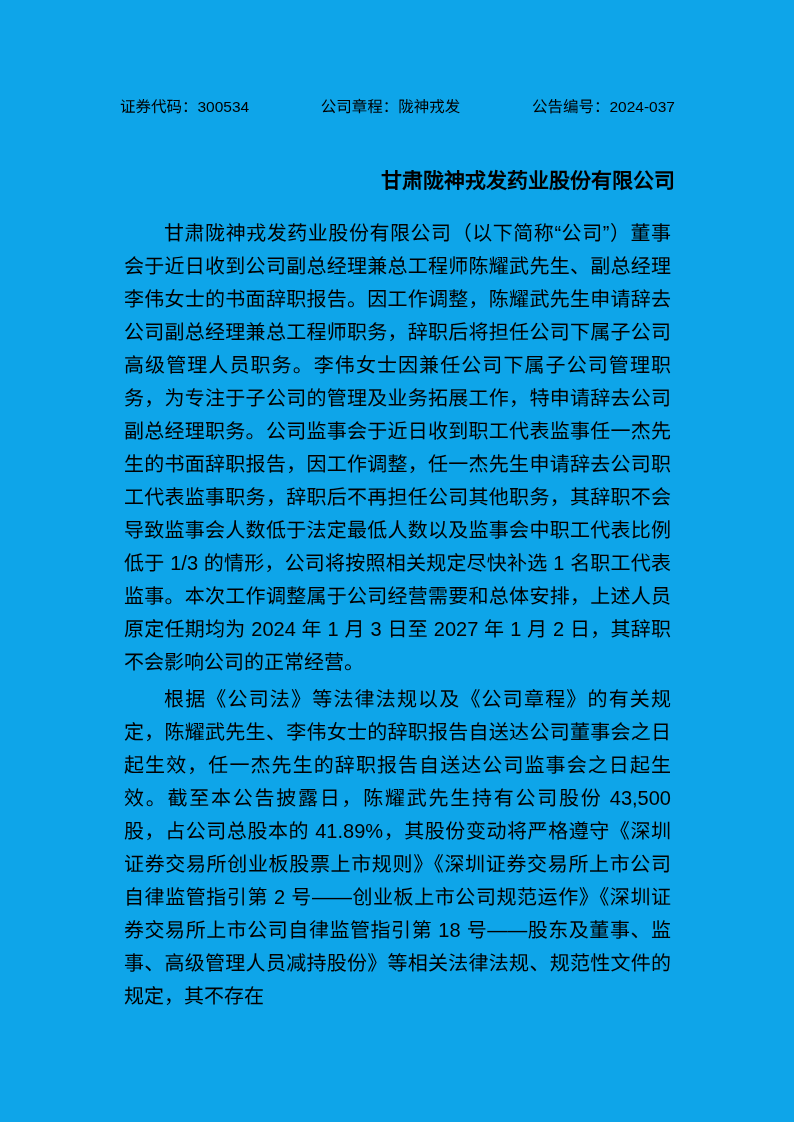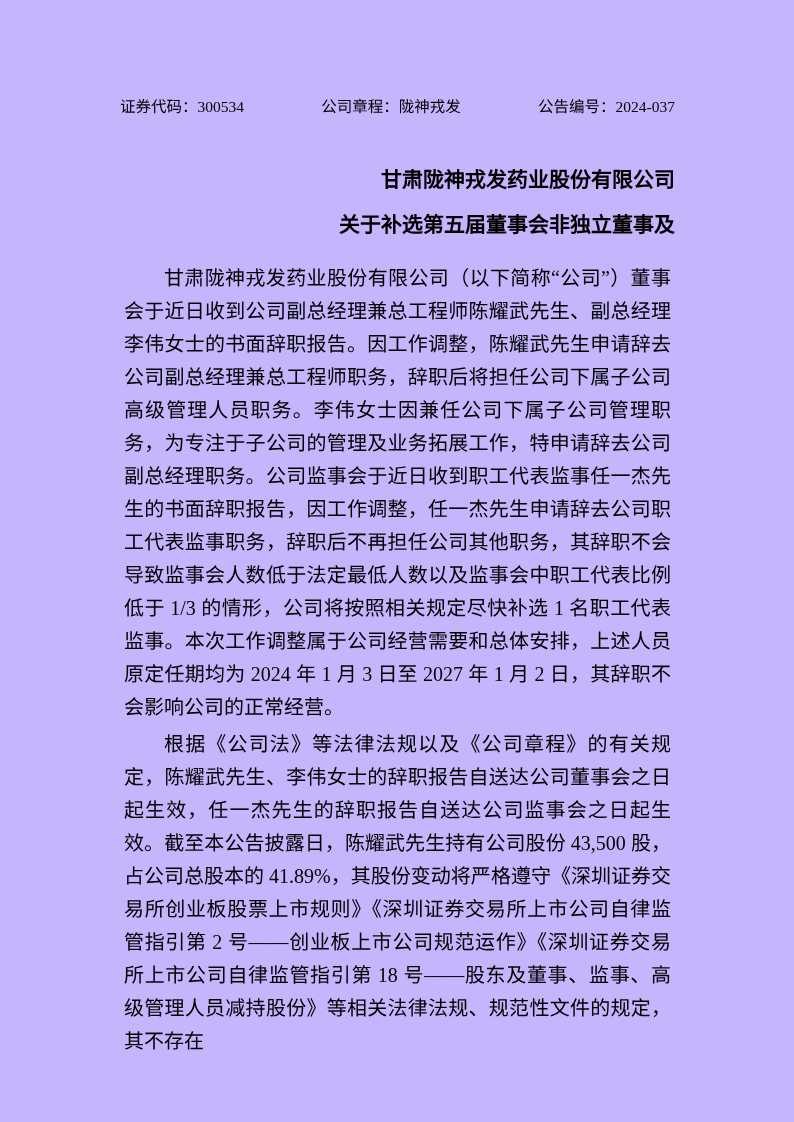--- a/index.html
+++ b/index.html
@@ -7,23 +7,23 @@
     padding: 0;
     background: #ffffff;
   }
   .page {
     position: relative;
     width: 794px;
     height: 1122px;
     box-sizing: border-box;
     margin: 0 auto;
     padding: 96px 119px 40px 120px;
-    background: #c4b5fd;
+    background: #0ea5e9;
     color: #000000;
-    font-family: Liberation Serif, serif;
+    font-family: Liberation Sans, sans-serif;
     overflow: hidden;
   }
   .doc-header {
     display: flex;
     justify-content: space-between;
     align-items: baseline;
     font-size: 15.5px;
     line-height: 22px;
     white-space: nowrap;
   }
@@ -66,21 +66,20 @@
 <div class="page">
 
   <div class="doc-header">
     <span>证券代码：300534</span>
     <span>公司章程：陇神戎发</span>
     <span>公告编号：2024-037</span>
   </div>
 
   <h1 class="doc-title">
     <span class="title-line">甘肃陇神戎发药业股份有限公司</span>
-    <span class="title-line">关于补选第五届董事会非独立董事及</span>
   </h1>
 
 
 
   <p class="body-paragraph">甘肃陇神戎发药业股份有限公司（以下简称“公司”）董事会于近日收到公司副总经理兼总工程师陈耀武先生、副总经理李伟女士的书面辞职报告。因工作调整，陈耀武先生申请辞去公司副总经理兼总工程师职务，辞职后将担任公司下属子公司高级管理人员职务。李伟女士因兼任公司下属子公司管理职务，为专注于子公司的管理及业务拓展工作，特申请辞去公司副总经理职务。公司监事会于近日收到职工代表监事任一杰先生的书面辞职报告，因工作调整，任一杰先生申请辞去公司职工代表监事职务，辞职后不再担任公司其他职务，其辞职不会导致监事会人数低于法定最低人数以及监事会中职工代表比例低于 1/3 的情形，公司将按照相关规定尽快补选 1 名职工代表监事。本次工作调整属于公司经营需要和总体安排，上述人员原定任期均为 2024 年 1 月 3 日至 2027 年 1 月 2 日，其辞职不会影响公司的正常经营。</p>
 
   <p class="body-paragraph">根据《公司法》等法律法规以及《公司章程》的有关规定，陈耀武先生、李伟女士的辞职报告自送达公司董事会之日起生效，任一杰先生的辞职报告自送达公司监事会之日起生效。截至本公告披露日，陈耀武先生持有公司股份 43,500 股，占公司总股本的 41.89%，其股份变动将严格遵守《深圳证券交易所创业板股票上市规则》《深圳证券交易所上市公司自律监管指引第 2 号——创业板上市公司规范运作》《深圳证券交易所上市公司自律监管指引第 18 号——股东及董事、监事、高级管理人员减持股份》等相关法律法规、规范性文件的规定，其不存在</p>
 
 </div>
 

